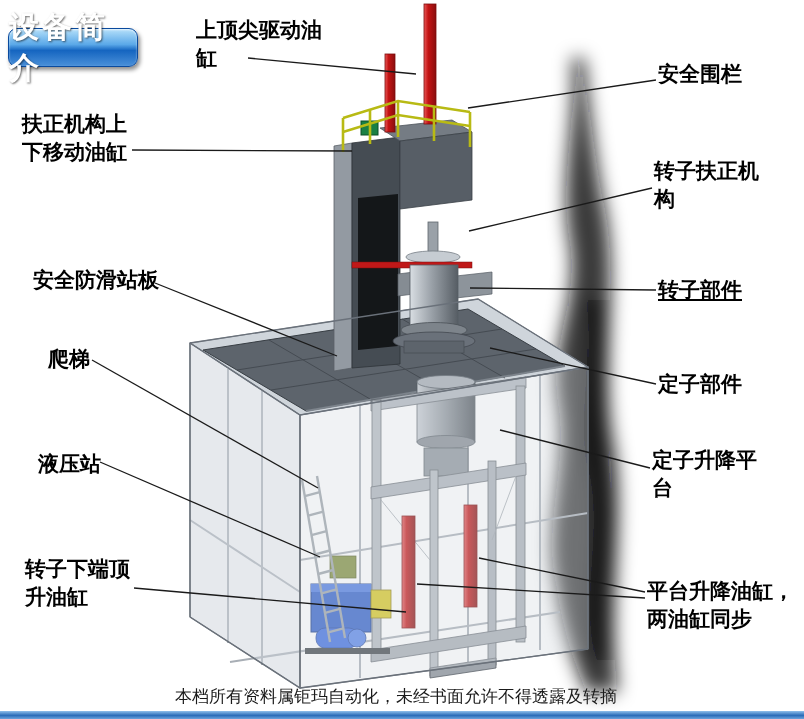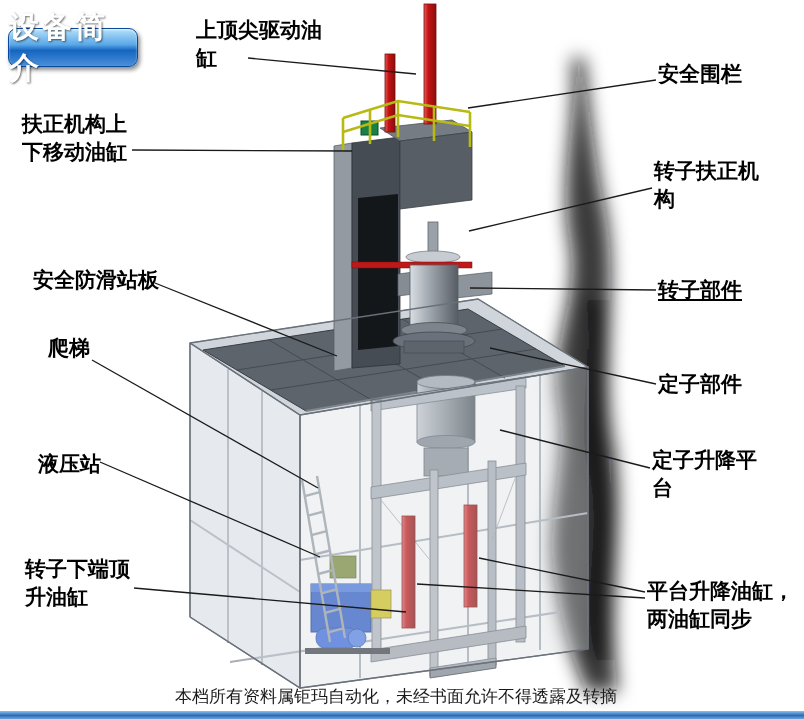--- a/index.html
+++ b/index.html
@@ -194,21 +194,21 @@
   </svg>
 
   <div class="title-badge">设备简介</div>
 
   <div class="callout" style="left:196px;top:16px;width:134px;">上顶尖驱动油缸</div>
   <div class="callout" style="left:658px;top:60px;">安全围栏</div>
   <div class="callout" style="left:22px;top:110px;width:112px;">扶正机构上下移动油缸</div>
   <div class="callout" style="left:654px;top:157px;width:114px;">转子扶正机构</div>
   <div class="callout" style="left:25px;top:266px;width:140px;margin-left:8px;">安全防滑站板</div>
   <div class="callout" style="left:658px;top:276px;text-decoration:underline;">转子部件</div>
-  <div class="callout" style="left:48px;top:334px;">爬梯</div>
+  <div class="callout" style="left:48px;top:346px;font-family:Liberation Serif, serif;">爬梯</div>
   <div class="callout" style="left:658px;top:370px;">定子部件</div>
   <div class="callout" style="left:38px;top:450px;">液压站</div>
   <div class="callout" style="left:652px;top:446px;width:114px;">定子升降平台</div>
   <div class="callout" style="left:647px;top:577px;width:154px;">平台升降油缸，两油缸同步</div>
   <div class="callout" style="left:25px;top:555px;width:114px;">转子下端顶升油缸</div>
 
   <div class="footer-text">本档所有资料属钜玛自动化，未经书面允许不得透露及转摘</div>
   <div class="bottom-bar"></div>
 
 </div>

